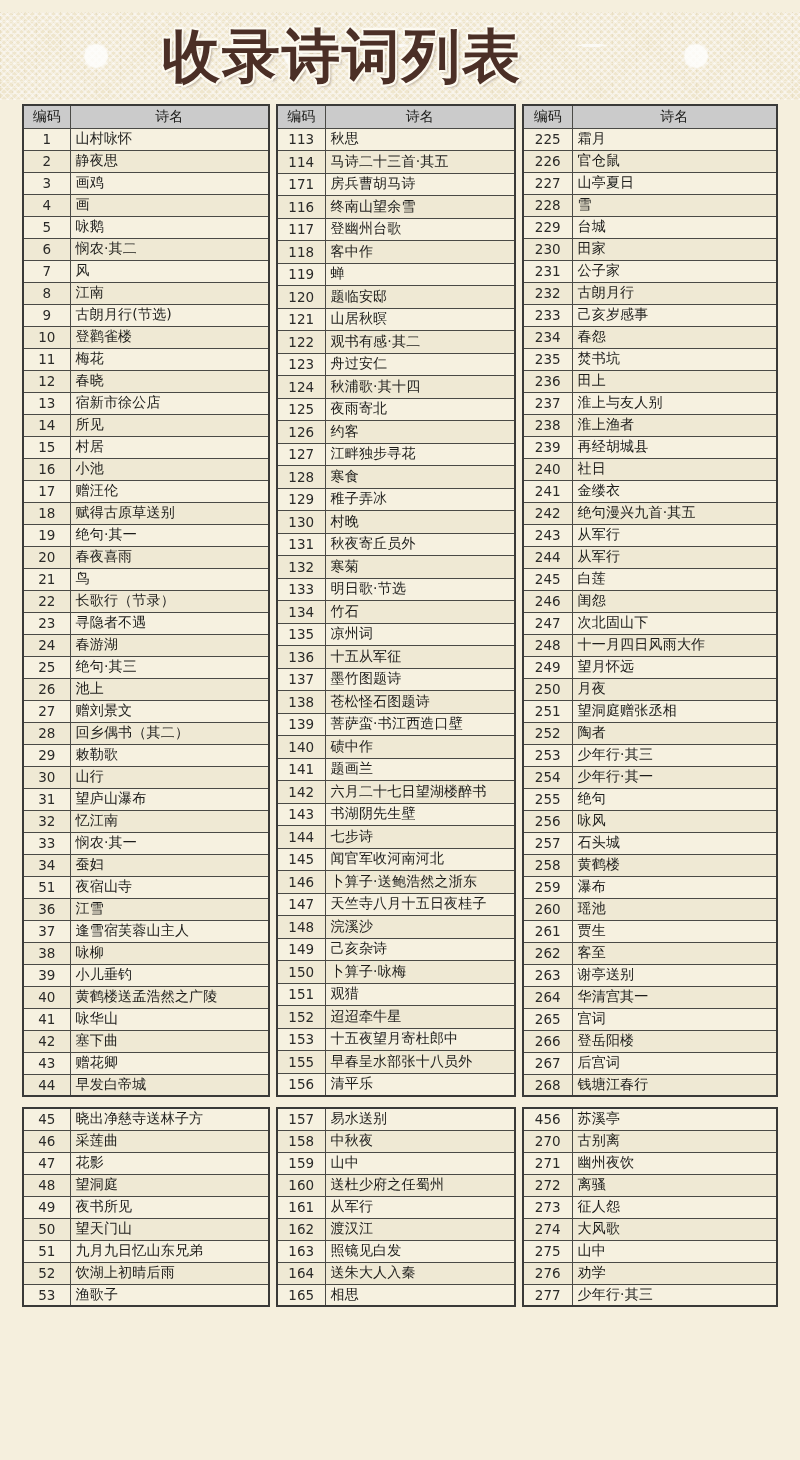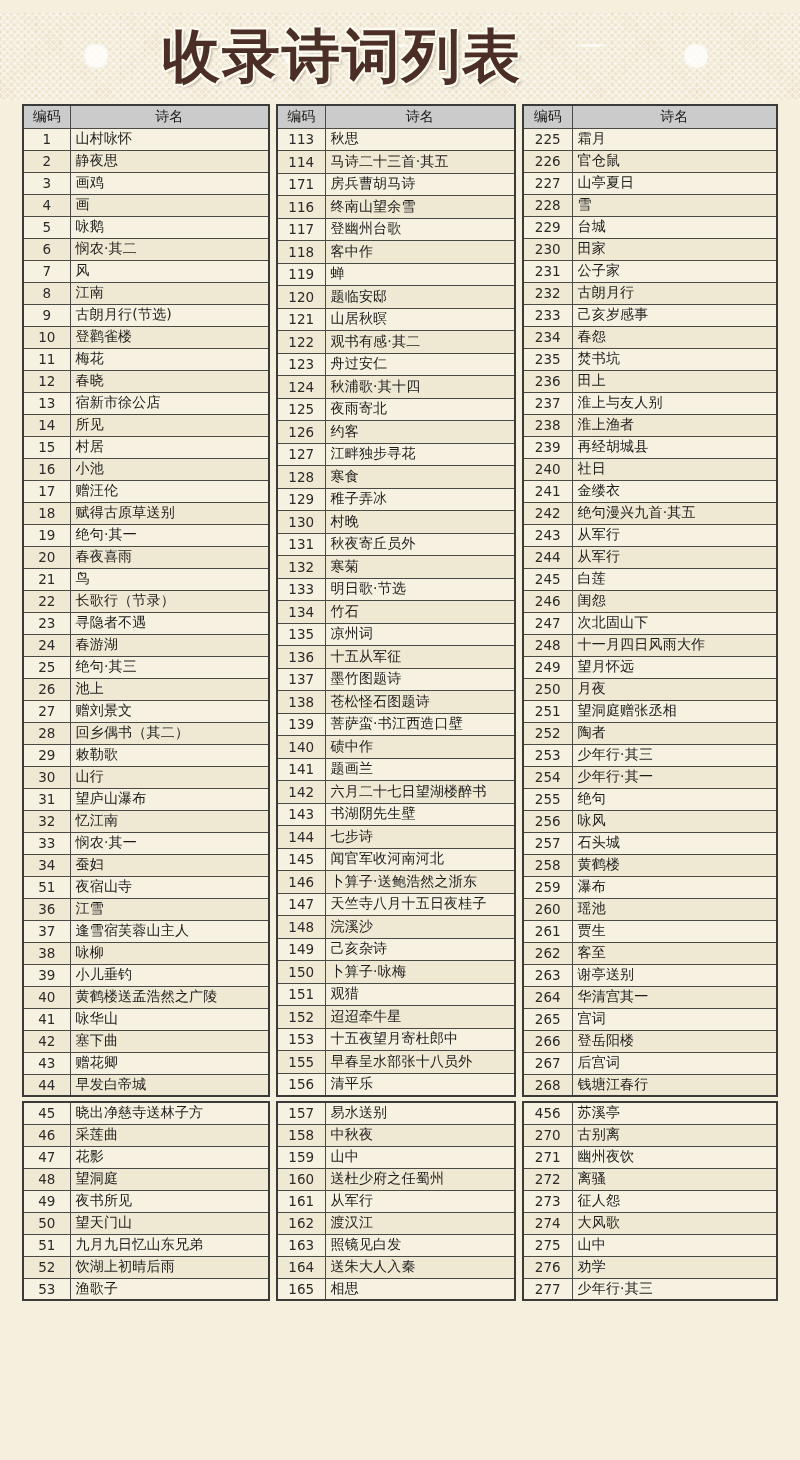--- a/index.html
+++ b/index.html
@@ -76,21 +76,21 @@
     position: absolute;
     left: 22px;
     top: 104px;
     width: 707px;
   }
   .table-block {
     display: flex;
     gap: 6px;
     width: 756px;
   }
-  .table-block.second { margin-top: 4px; }
+  .table-block.second { margin-top: 10px; }
 
   .col-table {
     border: 2px solid #3a3a38;
     border-collapse: collapse;
     background: #f4eeda;
     table-layout: fixed;
   }
   .col-table.c0 { width: 248px; }
   .col-table.c1 { width: 240px; }
   .col-table.c2 { width: 256px; }

